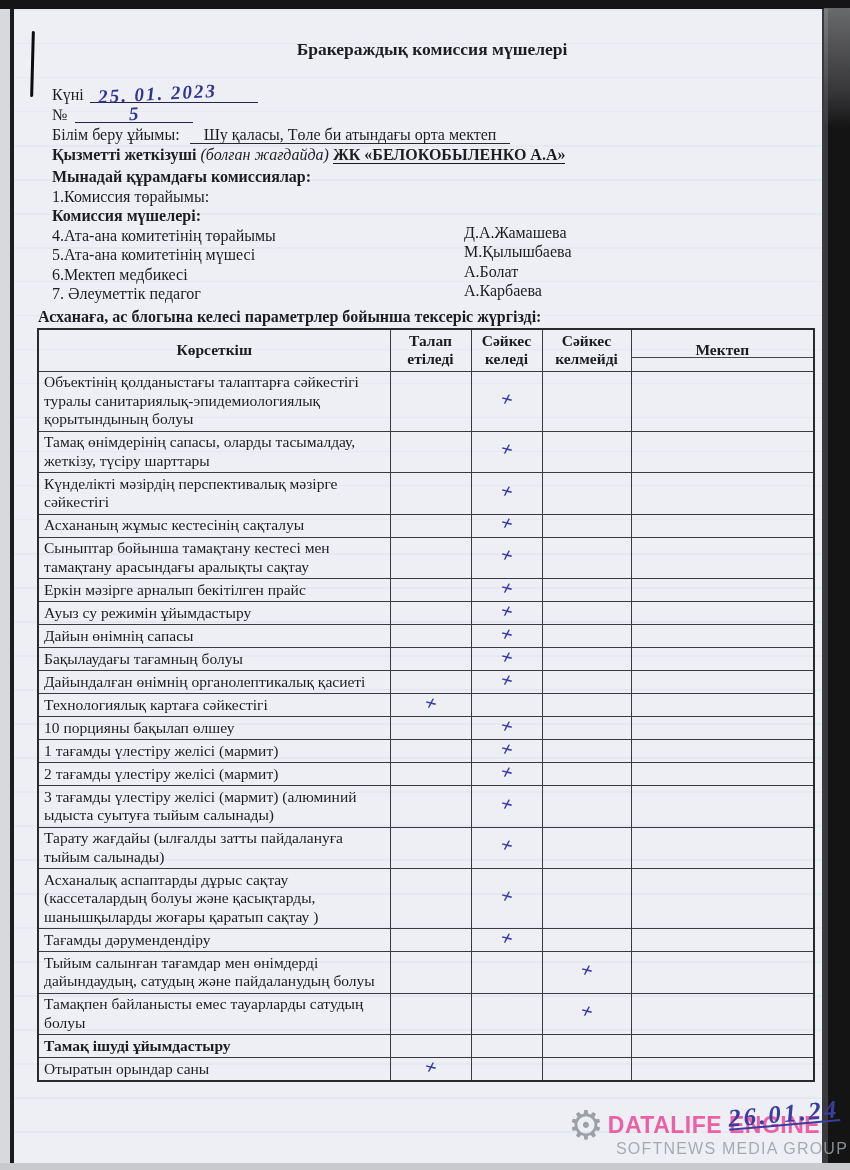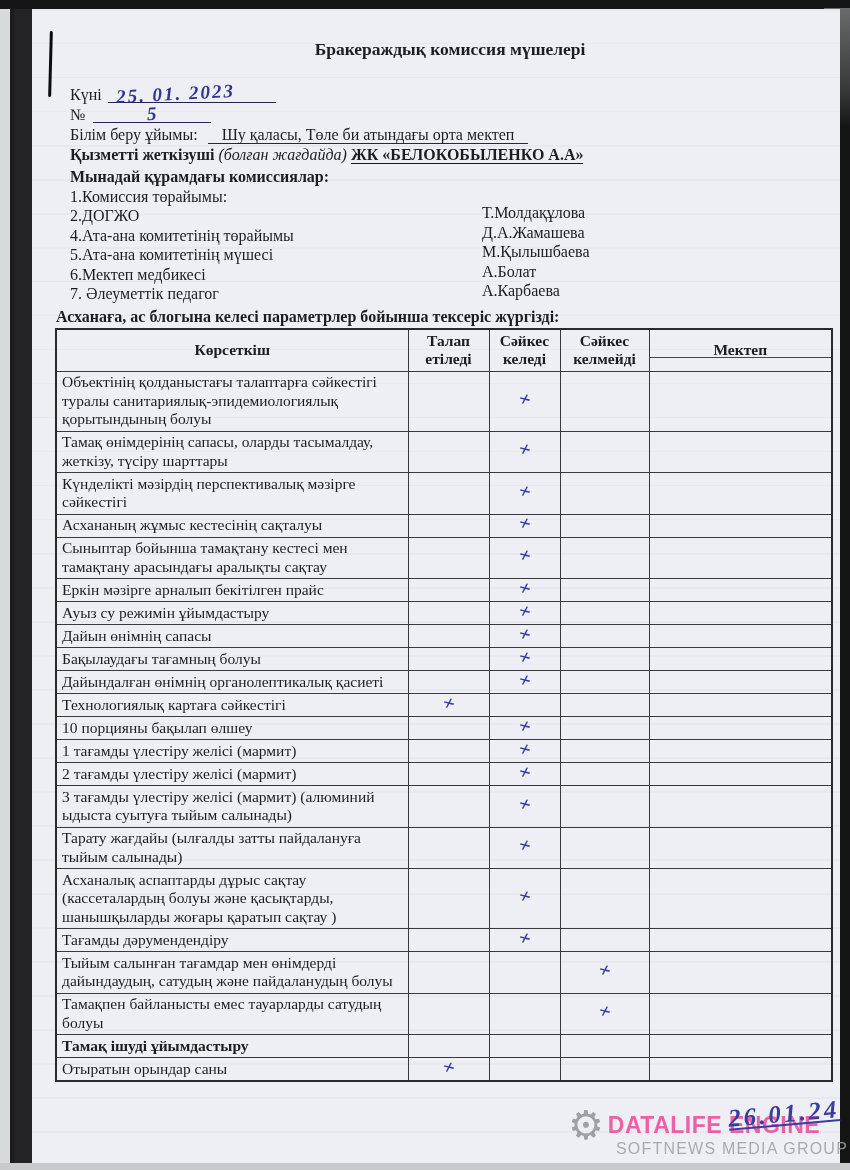--- a/index.html
+++ b/index.html
@@ -13,21 +13,21 @@
   .bottom-strip { position:absolute; left:0; top:1163px; width:850px; height:7px; background:#c9cacd; z-index:5; }
   .corner-glare { position:absolute; right:0; top:8px; width:26px; height:120px; background:linear-gradient(180deg,#bfc0c3,#59595c 70%,transparent); opacity:.5; z-index:6; }
 
   .paper {
     position:absolute; left:14px; top:9px; width:808px; height:1154px;
     background:#edeff5;
     background-image:repeating-linear-gradient(180deg, rgba(110,120,155,0.055) 0 1.5px, transparent 1.5px 34px);
     overflow:hidden; z-index:10;
     padding:0 10px 0 38px;
     color:#1d1d20;
-    font-size:16px; line-height:19px;margin-left:18px;
+    font-size:16px; line-height:19px;
   }
   .pen-mark { position:absolute; left:17px; top:22px; width:3px; height:66px; background:#0c0c0e; transform:rotate(1.5deg); border-radius:2px; }
 
   h1.doc-title { margin-top:30px; text-align:center; font-size:17.5px; line-height:21px; font-weight:bold; }
 
   .fields { margin-top:25px; }
   .field-row { height:19px; margin-bottom:1px; white-space:nowrap; }
   .ink { color:#32358f; }
   .hw {
     font-style:italic; font-weight:bold; letter-spacing:2px;
@@ -115,24 +115,21 @@
     <div class="field-row">
       <span class="b">Қызметті жеткізуші</span>
       <span class="it">(болған жағдайда)</span>
       <span class="uline u-prov">ЖК «БЕЛОКОБЫЛЕНКО А.А»</span>
     </div>
   </div>
 
   <div class="commission">
     <div class="c-line b">Мынадай құрамдағы комиссиялар:</div>
     <div class="c-line">1.Комиссия төрайымы:</div>
-    <div class="c-line">
-      <span>2.ДОГЖО</span>
-      <span class="c-name">Т.Молдақұлова</span>
-    </div>
+    <div class="c-line b">Комиссия мүшелері:</div>
     <div class="c-line">
       <span>4.Ата-ана комитетінің төрайымы</span>
       <span class="c-name">Д.А.Жамашева</span>
     </div>
     <div class="c-line">
       <span>5.Ата-ана комитетінің мүшесі</span>
       <span class="c-name">М.Қылышбаева</span>
     </div>
     <div class="c-line">
       <span>6.Мектеп медбикесі</span>

